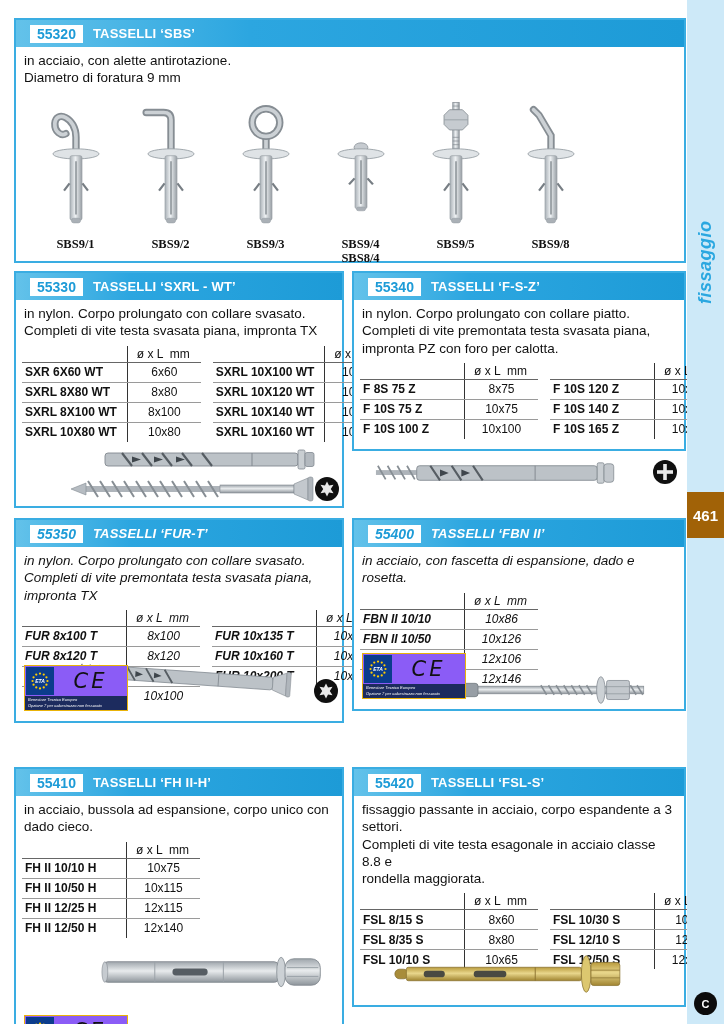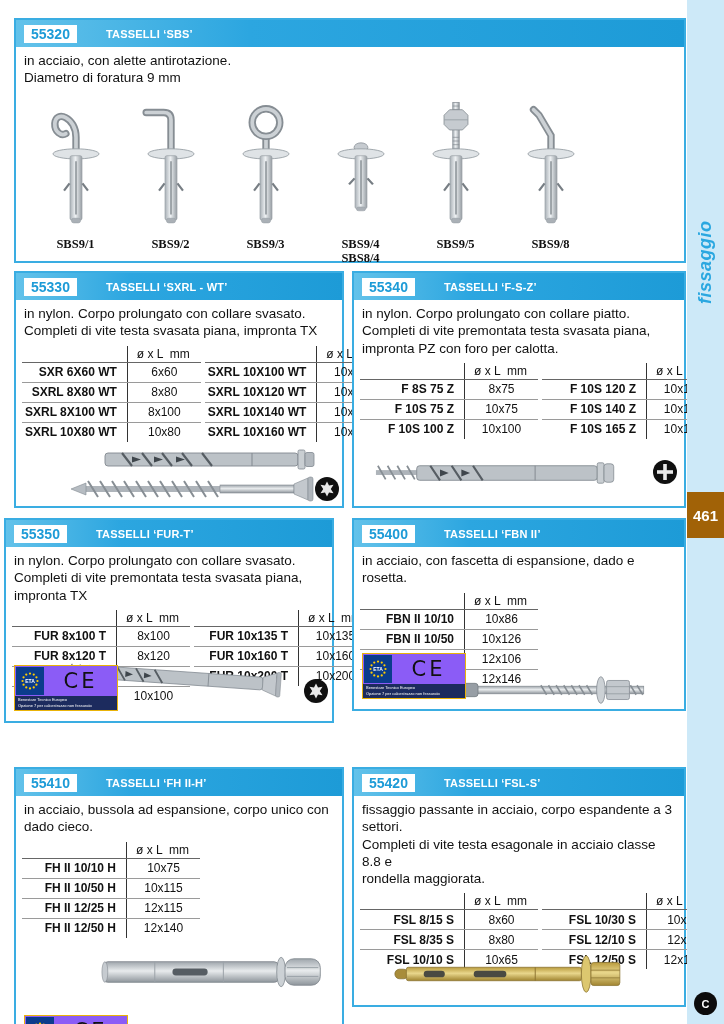--- a/index.html
+++ b/index.html
@@ -3,31 +3,31 @@
 <meta charset="utf-8">
 <style>
   html,body{margin:0;padding:0;}
   body{
     width:724px;height:1024px;position:relative;background:#ffffff;
     font-family:"Liberation Sans","DejaVu Sans",sans-serif;color:#111;
     overflow:hidden;
   }
   
   .panel{position:absolute;background:#fff;border:2px solid #3aade2;box-sizing:border-box;}
-  .phead{height:23px;display:flex;align-items:center;background:linear-gradient(90deg,#63c2ea 0%,#2ca6e0 35%,#1d9bd7 100%);padding:2px 8px;}
+  .phead{height:23px;display:flex;align-items:center;background:linear-gradient(90deg,#63c2ea 0%,#2ca6e0 35%,#1d9bd7 100%);padding:2px 14px;}
   .pcode{background:#fff;color:#1d9bd7;font-weight:800;font-size:14px;line-height:18px;padding:0 7px;margin-right:10px;}
-  .ptitle{color:#fff;font-weight:800;font-size:11px;letter-spacing:.2px;margin-left:19px;}
+  .ptitle{color:#fff;font-weight:800;font-size:13px;letter-spacing:.2px;}
   .pdesc{padding:5px 8px 2px 8px;font-size:13.5px;line-height:1.28;}
-  .tables{display:flex;gap:4px;padding:4px 20px 0 6px;}
+  .tables{display:flex;gap:12px;padding:4px 20px 0 6px;}
   
   table.spec{border-collapse:collapse;font-size:12px;color:#111;}
   .spec td{padding:2.5px 6px;}
   .spec .hsp{border-bottom:1px solid #666;min-width:92px;}
   .spec .colhead{border-bottom:1px solid #666;border-left:1.2px solid #333;padding:1px 4px 1px 9px;min-width:60px;white-space:pre;}
-  .spec .pname{font-weight:bold;border-right:1.2px solid #333;border-bottom:1px solid #9a9a9a;white-space:nowrap;padding-right:10px;padding-left:3px;text-align:right;}
+  .spec .pname{font-weight:bold;border-right:1.2px solid #333;border-bottom:1px solid #9a9a9a;white-space:nowrap;padding-right:10px;padding-left:3px;}
   .spec .psize{border-bottom:1px solid #9a9a9a;text-align:center;white-space:nowrap;}
   .spec tr:last-child .pname,.spec tr:last-child .psize{border-bottom:none;}
   
   .products{display:flex;padding:6px 0 0 12px;}
   .product{width:95px;text-align:center;}
   .plabel{font-weight:bold;font-size:12.5px;line-height:1.15;font-family:Liberation Serif, serif;}
   
   .feat{stroke:#868d93;stroke-width:8;fill:none;stroke-linecap:round;}
   .feat2{stroke:#ccd1d5;stroke-width:4;fill:none;stroke-linecap:round;}
   .imgabs{position:absolute;}
@@ -260,21 +260,21 @@
     <path d="M20 6 l10 16 M32 6 l10 16 M44 6 l10 16 M56 6 l10 16 M68 6 l10 16 M80 6 l10 16 M92 6 l10 16 M104 6 l10 16 M116 6 l10 16 M128 6 l10 16 M140 6 l10 16" stroke="#878e94" stroke-width="2"></path>
     <rect x="152" y="10" width="74" height="8" fill="url(#metalV)" stroke="#828990" stroke-width="0.6"></rect>
     <polygon points="226,9 240,3 240,25 226,19" fill="#c3c8cd" stroke="#828990" stroke-width="0.6"></polygon>
     <rect x="240" y="2" width="5" height="24" rx="2" fill="#b0b6bc" stroke="#828990" stroke-width="0.6"></rect>
   </svg>
   <svg class="imgabs" style="left:298px;top:203px;" viewBox="0 0 26 26" width="26" height="26">
       <use href="#torx-glyph"></use>
     </svg>
 </section>
 
-<section class="panel" style="left:352px;top:271px;width:334px;height:237px;">
+<section class="panel" style="left:352px;top:271px;width:334px;height:180px;">
   <header class="phead">
     <span class="pcode">55340</span>
     <span class="ptitle">TASSELLI ‘F-S-Z’</span>
   </header>
   <div class="pdesc">
 
   <div class="dline">in nylon. Corpo prolungato con collare piatto.</div>
       <div class="dline">Completi di vite premontata testa svasata piana,</div>
       <div class="dline">impronta PZ con foro per calotta.</div>
     </div>
@@ -334,21 +334,21 @@
     <path d="M72 13 l9 3.5 l-9 3.5 z M94 13 l9 3.5 l-9 3.5 z" fill="#3f464c"></path>
     <line x1="170" y1="9" x2="170" y2="24" stroke="#828990"></line>
     <rect x="234" y="6" width="7" height="21" rx="1.5" fill="#c9ced2" stroke="#828990" stroke-width="0.8"></rect>
     <rect x="241" y="7" width="10" height="19" rx="3" fill="#c3c8cd" stroke="#828990" stroke-width="0.8"></rect>
   </svg>
   <svg class="imgabs" style="left:298px;top:186px;" viewBox="0 0 26 26" width="26" height="26">
       <use href="#pozi-glyph"></use>
     </svg>
 </section>
 
-<section class="panel" style="left:4px;top:518px;width:330px;height:205px;">
+<section class="panel" style="left:14px;top:518px;width:330px;height:205px;font-style:italic;">
   <header class="phead">
     <span class="pcode">55350</span>
     <span class="ptitle">TASSELLI ‘FUR-T’</span>
   </header>
   <div class="pdesc">
 
   <div class="dline">in nylon. Corpo prolungato con collare svasato.</div>
       <div class="dline">Completi di vite premontata testa svasata piana,</div>
       <div class="dline">impronta TX</div>
     </div>
@@ -427,21 +427,21 @@
       </span>
       <span class="ce-letters">CE</span>
     </div>
     <div class="ce-caption">
       <div>Benestare Tecnico Europeo</div>
       <div>Opzione 7 per calcestruzzo non fessurato</div>
     </div>
   </div>
 </section>
 
-<section class="panel" style="left:352px;top:518px;width:334px;height:193px;">
+<section class="panel" style="left:352px;top:518px;width:334px;height:193px;font-style:italic;">
   <header class="phead">
     <span class="pcode">55400</span>
     <span class="ptitle">TASSELLI ‘FBN II’</span>
   </header>
   <div class="pdesc">
 
   <div class="dline">in acciaio, con fascetta di espansione, dado e rosetta.</div>
     </div>
   <div class="tables">
     <table class="spec">

